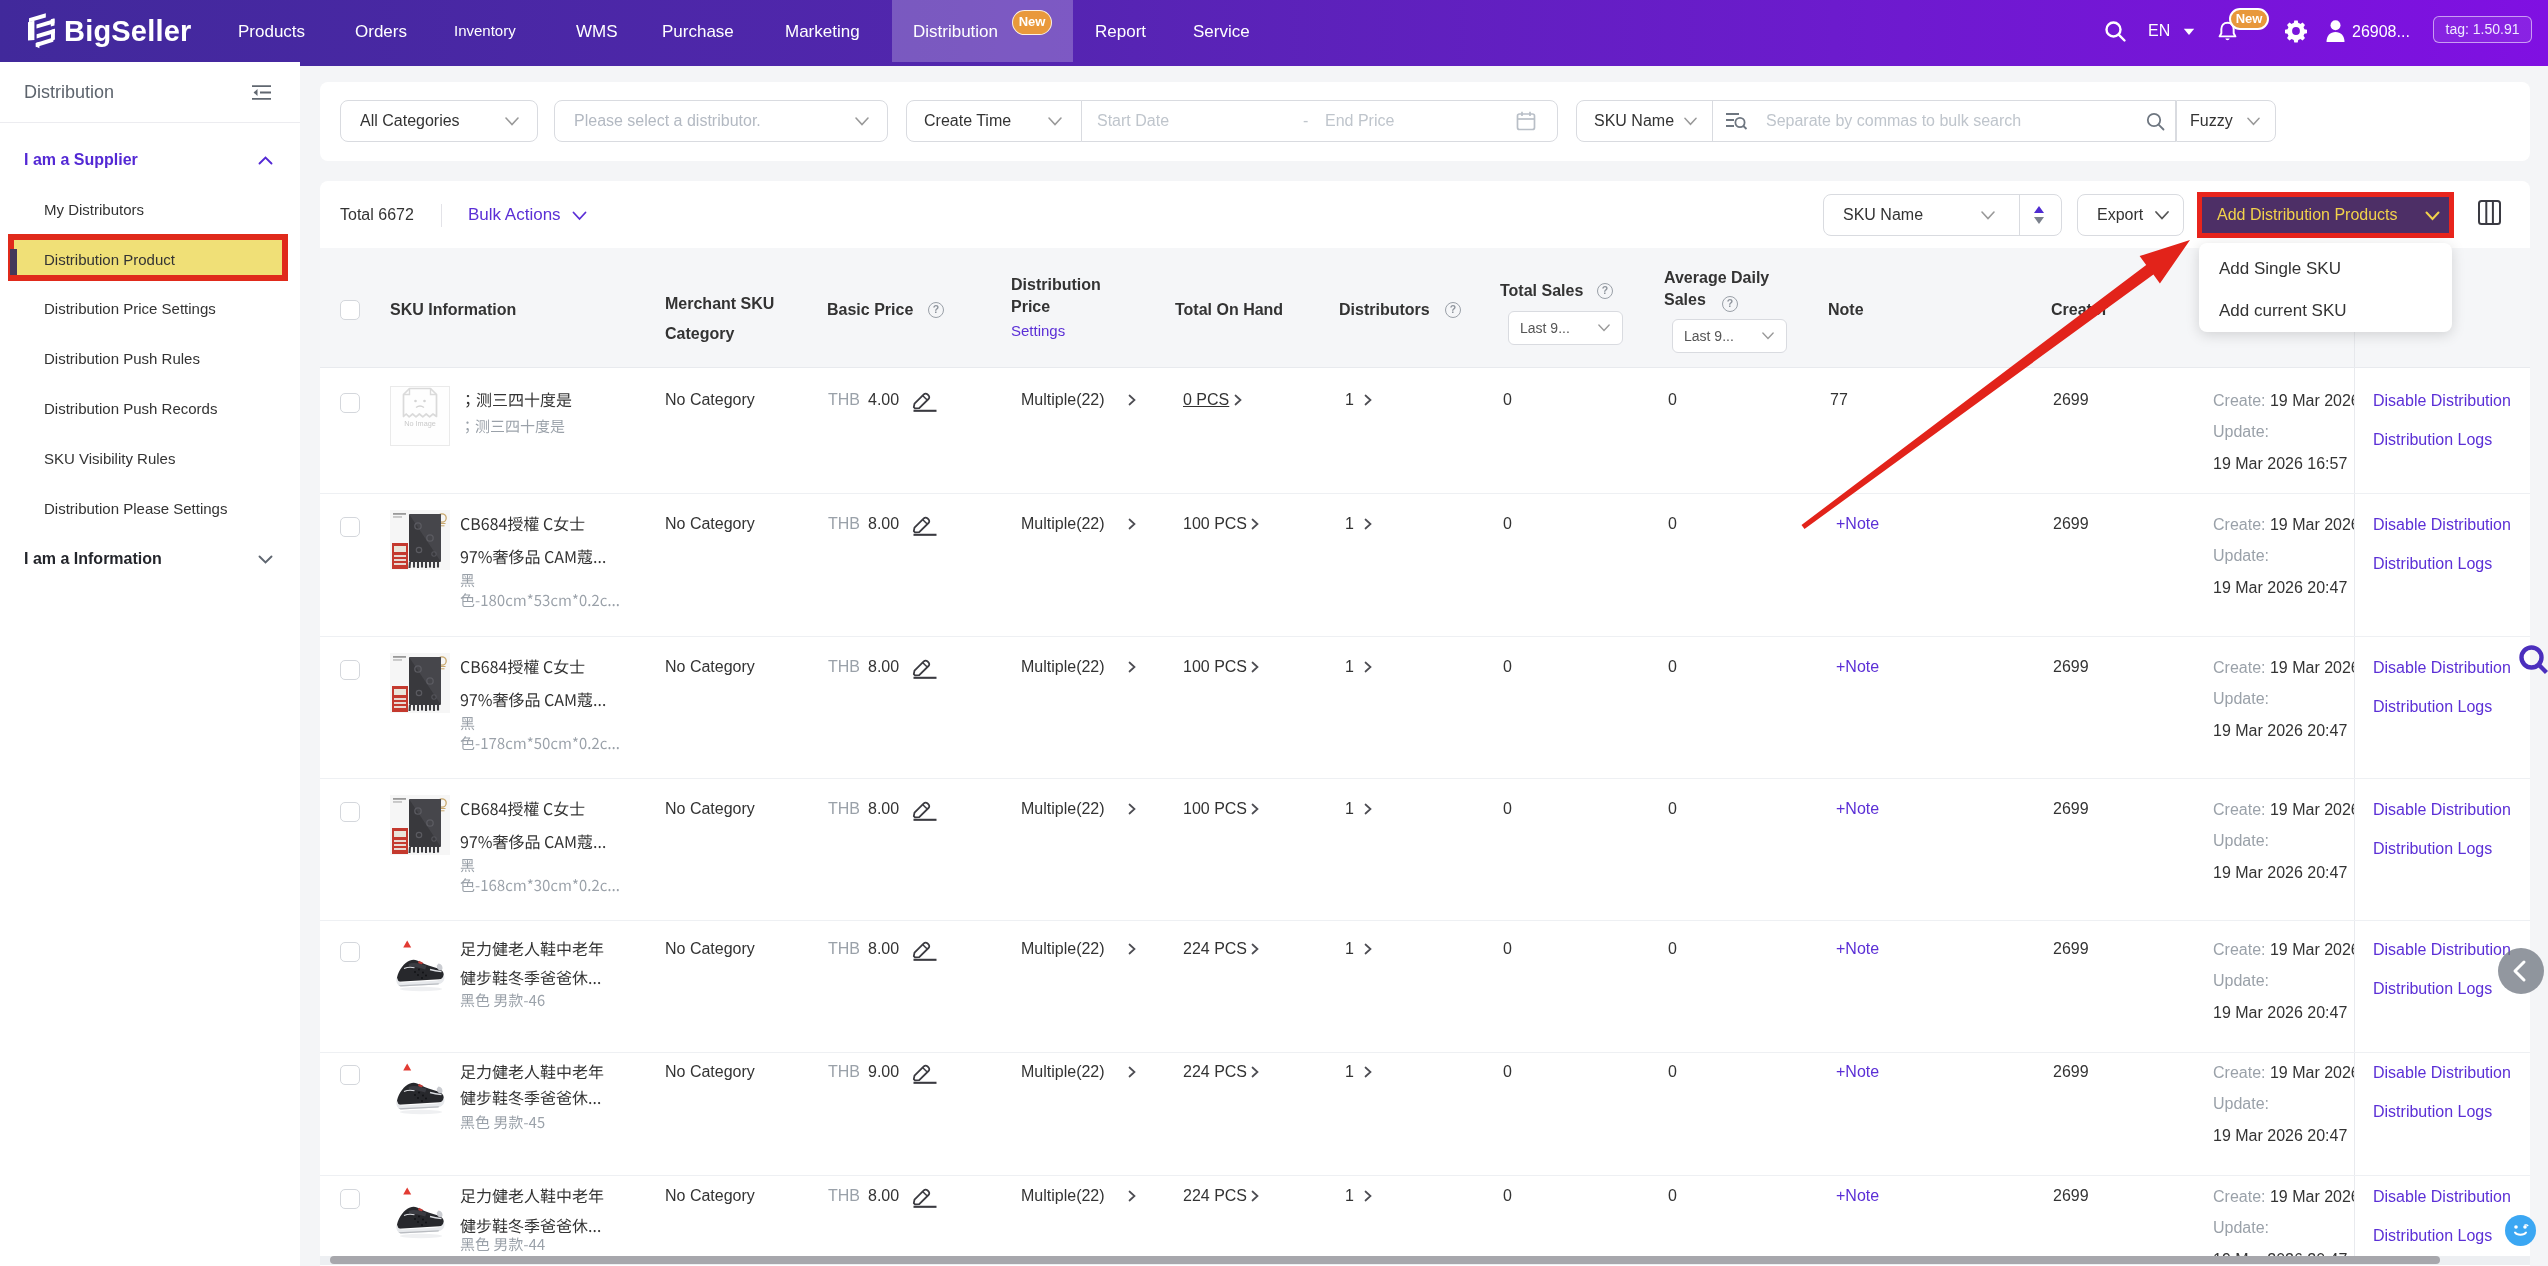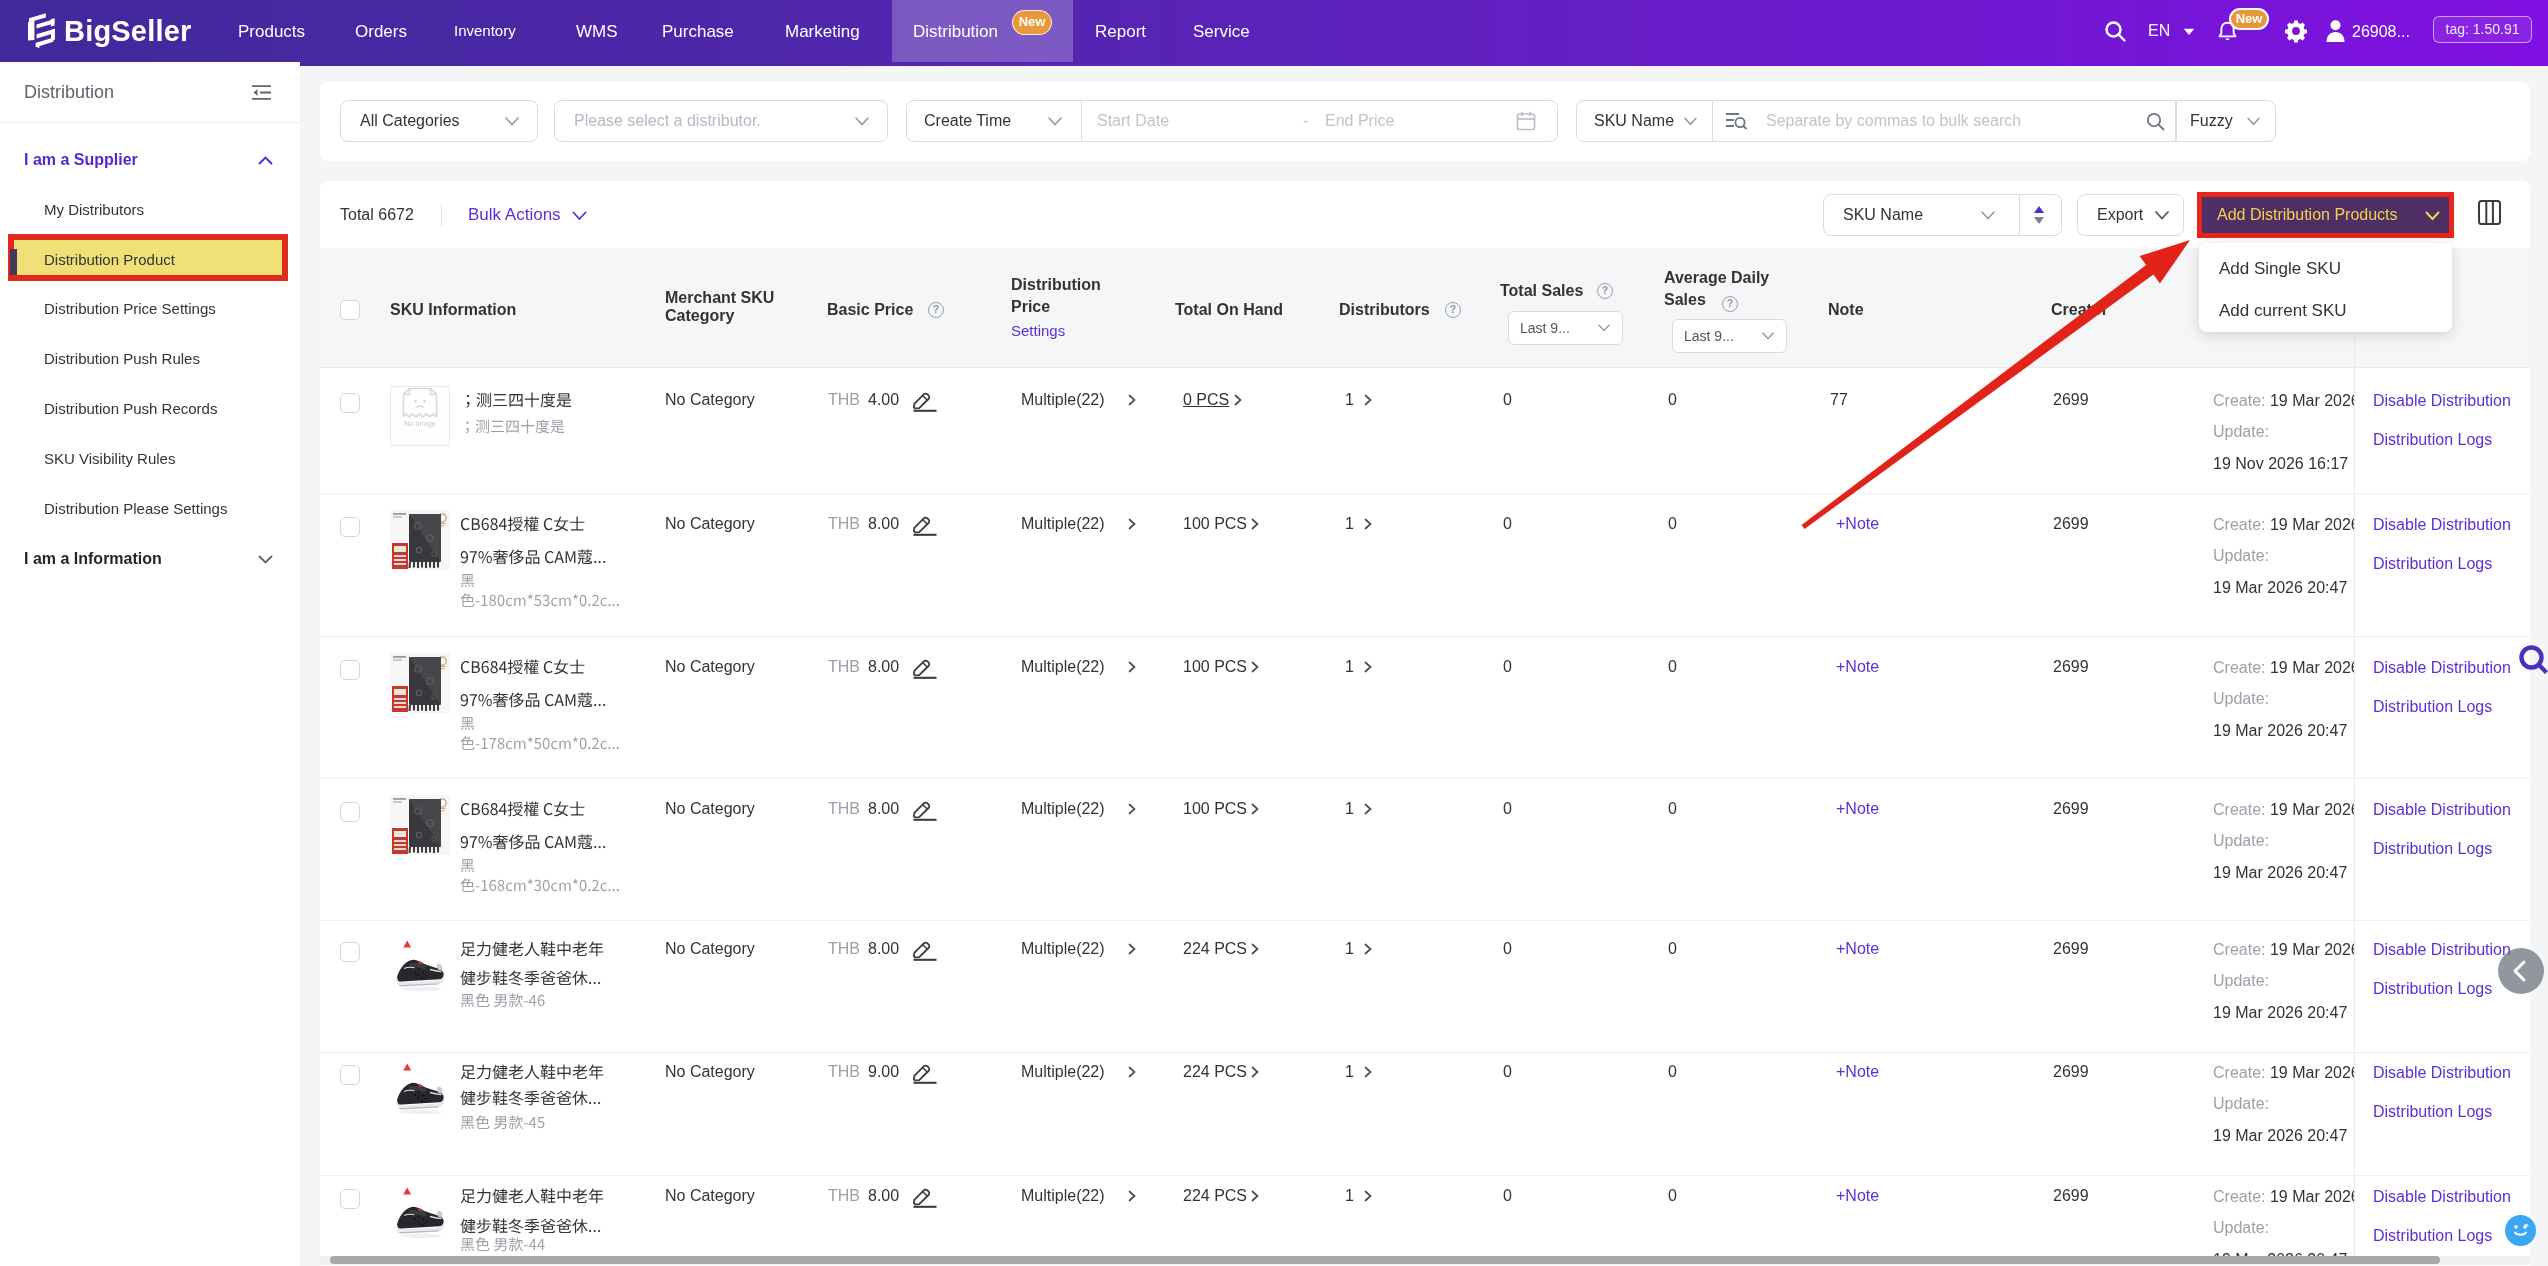--- a/index.html
+++ b/index.html
@@ -173,21 +173,21 @@
 
 <svg class="ab" style="left:2478px;top:200px" width="23" height="25" viewBox="0 0 23 25">
       <rect x="1" y="1" width="21" height="23" rx="2.5" fill="none" stroke="#3a3a42" stroke-width="2"></rect>
       <line x1="8.3" y1="1" x2="8.3" y2="24" stroke="#3a3a42" stroke-width="2"></line>
       <line x1="14.9" y1="1" x2="14.9" y2="24" stroke="#3a3a42" stroke-width="2"></line>
     </svg>
 
 <div class="ab" style="left:320px;top:248px;width:2210px;height:120px;background:#f5f6f8"></div>
 <div class="ab" style="left:340px;top:300px;width:20px;height:20px;background:#fff;border:1px solid #d4d7dc;border-radius:5px"></div>
 <div class="tx b" style="left:390px;top:302px;font-size:16px">SKU Information</div>
-<div class="tx b" style="left:665px;top:289px;font-size:16px;line-height:18px">Merchant SKU<br>Category</div>
+<div class="tx b" style="left:665px;top:289px;font-size:16px;line-height:30px">Merchant SKU<br>Category</div>
 <div class="tx b" style="left:827px;top:302px;font-size:16px">Basic Price</div>
 <div class="ab qm" style="left:928px;top:302px"></div>
 <div class="tx b" style="left:1011px;top:274px;font-size:16px;line-height:22px">Distribution<br>Price</div>
 <div class="tx" style="left:1011px;top:323px;font-size:15px;color:#5b2fd6">Settings</div>
 <div class="tx b" style="left:1175px;top:302px;font-size:16px">Total On Hand</div>
 <div class="tx b" style="left:1339px;top:302px;font-size:16px">Distributors</div>
 <div class="ab qm" style="left:1445px;top:302px"></div>
 <div class="tx b" style="left:1500px;top:283px;font-size:16px">Total Sales</div>
 <div class="ab qm" style="left:1597px;top:283px"></div>
 <div class="sel" style="left:1508px;top:311px;width:115px;height:34px;border-radius:6px"></div>
@@ -240,21 +240,21 @@
 <div class="tx" style="left:1345px;top:392px;font-size:16px;color:#333;">1</div>
 <svg class="ab" style="left:1364px;top:394px" width="8" height="12" viewBox="0 0 8 12">
       <path d="M1.5 1.5 L6.5 6 L1.5 10.5" fill="none" stroke="#4c4c52" stroke-width="1.7" stroke-linecap="round"></path>
     </svg>
 <div class="tx" style="left:1503px;top:392px;font-size:16px;color:#333;">0</div>
 <div class="tx" style="left:1668px;top:392px;font-size:16px;color:#333;">0</div>
 <div class="tx" style="left:1830px;top:392px;font-size:16px;color:#333333;">77</div>
 <div class="tx" style="left:2053px;top:392px;font-size:16px;color:#333;">2699</div>
 <div class="ab" style="left:2213px;top:392px;width:141px;height:18px;overflow:hidden;white-space:nowrap;font-size:16px"><span class="g">Create: </span><span style="color:#333">19 Mar 2026 </span></div>
 <div class="tx" style="left:2213px;top:424px;font-size:16px;color:#9aa1a9;">Update:</div>
-<div class="ab" style="left:2213px;top:455px;width:141px;height:18px;overflow:hidden;white-space:nowrap;font-size:16px;color:#333">19 Nov 2026 16:17</div>
+<div class="ab" style="left:2213px;top:455px;width:141px;height:18px;overflow:hidden;white-space:nowrap;font-size:16px;color:#333">19 Mar 2026 16:57</div>
 <div class="ab" style="left:340px;top:517px;width:20px;height:20px;background:#fff;border:1px solid #d4d7dc;border-radius:5px"></div>
 <svg class="ab" style="left:390px;top:510px" width="60" height="60" viewBox="0 0 60 60">
       <rect width="60" height="60" fill="#f6f6f6"></rect>
       <rect x="3" y="3" width="13" height="1.8" fill="#9a9a9a"></rect>
       <rect x="3" y="6.2" width="9" height="1.5" fill="#bbbbbb"></rect>
       <circle cx="52" cy="8" r="4.2" fill="none" stroke="#c9a86d" stroke-width="1.3"></circle>
       <path d="M48.5 13.5 L55.5 13.5 M49.5 15.8 L54.5 15.8" stroke="#c9a86d" stroke-width="1"></path>
       <rect x="19" y="4" width="32" height="48" rx="1.5" fill="#39393d"></rect>
       <path d="M19 4 L51 4 L51 52 Z" fill="#46464b"></path>
       <circle cx="28" cy="16" r="3.2" fill="none" stroke="#5b5b61" stroke-width="1.3"></circle>

